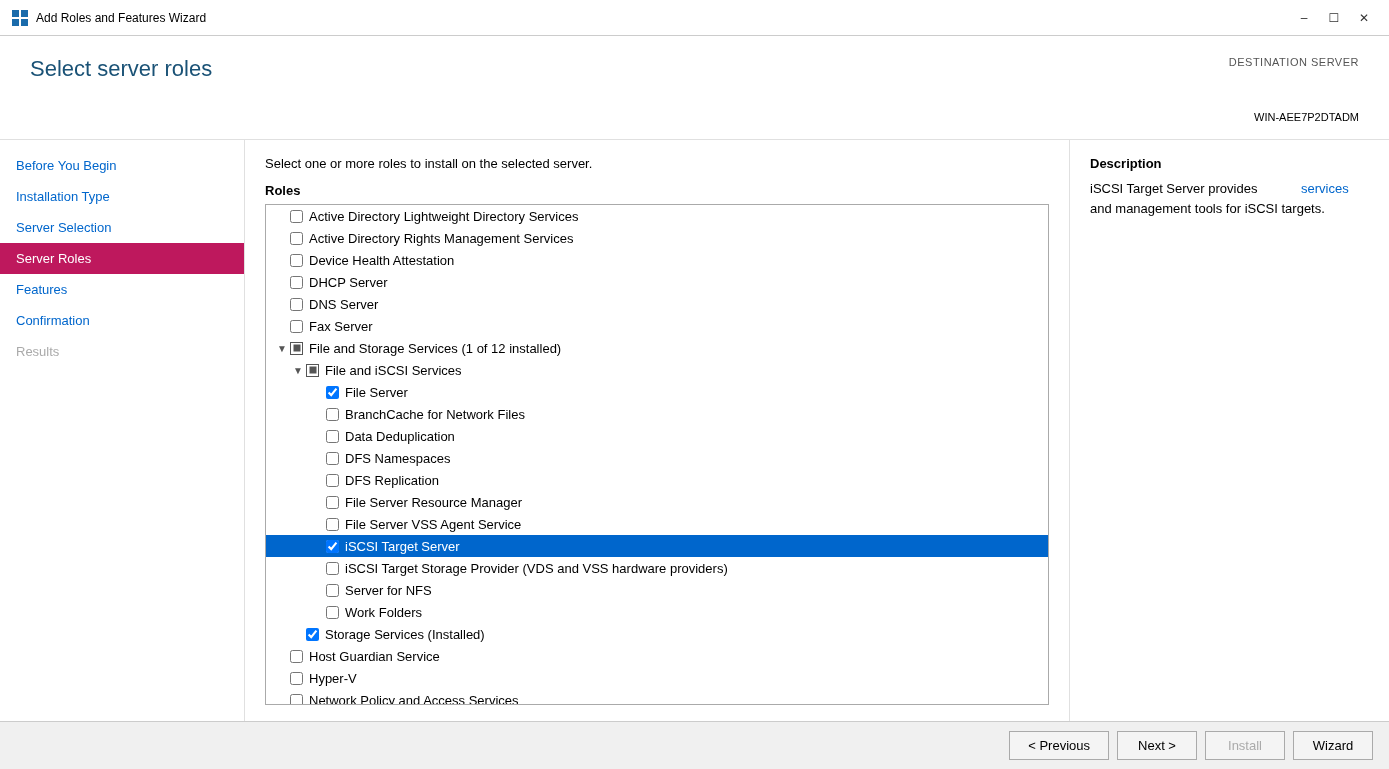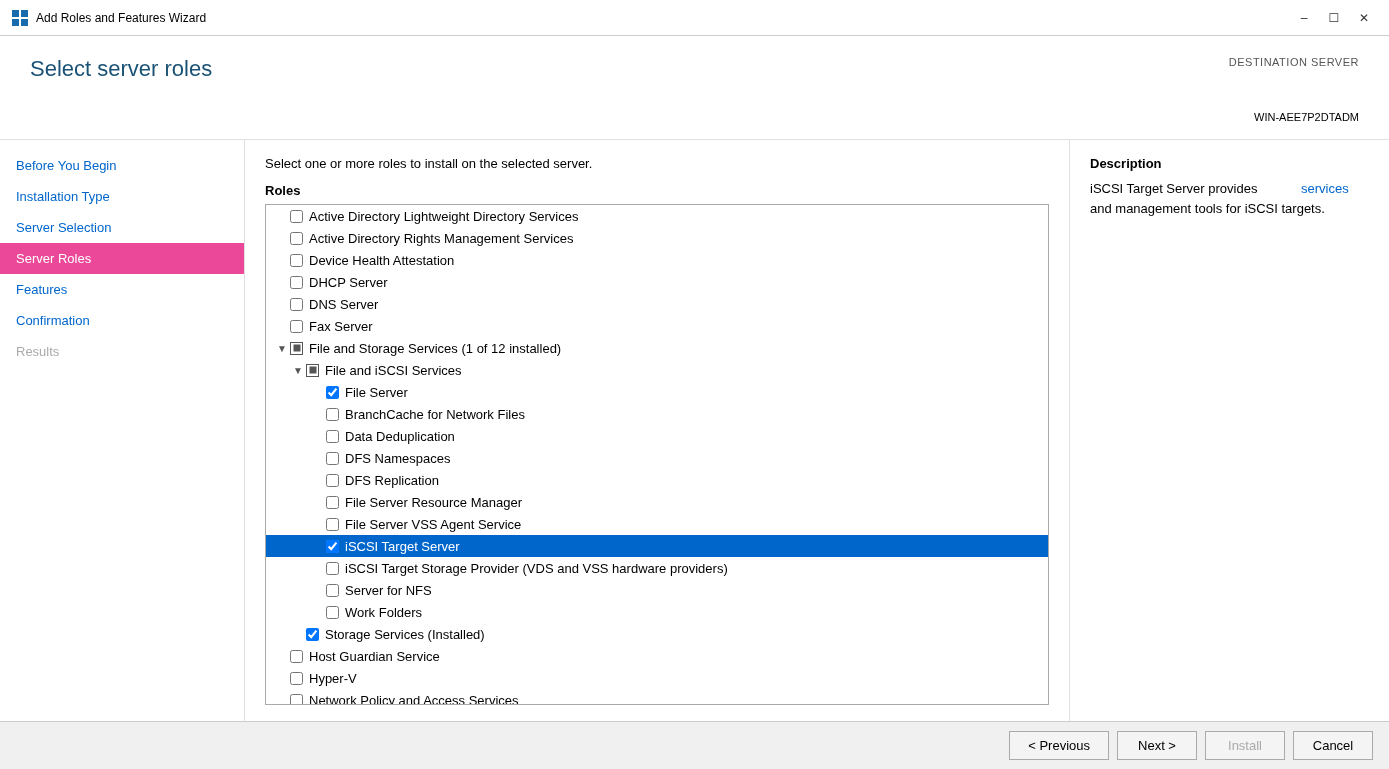--- a/index.html
+++ b/index.html
@@ -110,21 +110,21 @@
       padding-top: 10px;
       flex-shrink: 0;
     }
     .sidebar-item {
       padding: 8px 16px;
       font-size: 13px;
       color: #0066cc;
       cursor: pointer;
     }
     .sidebar-item.active {
-      background: #ec4899;
+      background: #be185d;
       color: #fff;
       cursor: default;
     }
     .sidebar-item.disabled {
       color: #aaa;
       cursor: default;
     }
 
     
     .content-area {
@@ -497,16 +497,16 @@
         </div>
       </div>
 
     </div>
   </div>
 
   <div class="wizard-footer">
     <button class="footer-btn">&lt; Previous</button>
     <button class="footer-btn primary">Next &gt;</button>
     <button class="footer-btn" disabled="">Install</button>
-    <button class="footer-btn">Cancel</button>
+    <button class="footer-btn">Wizard</button>
   </div>
 
 </div>
 
 </body></html>

